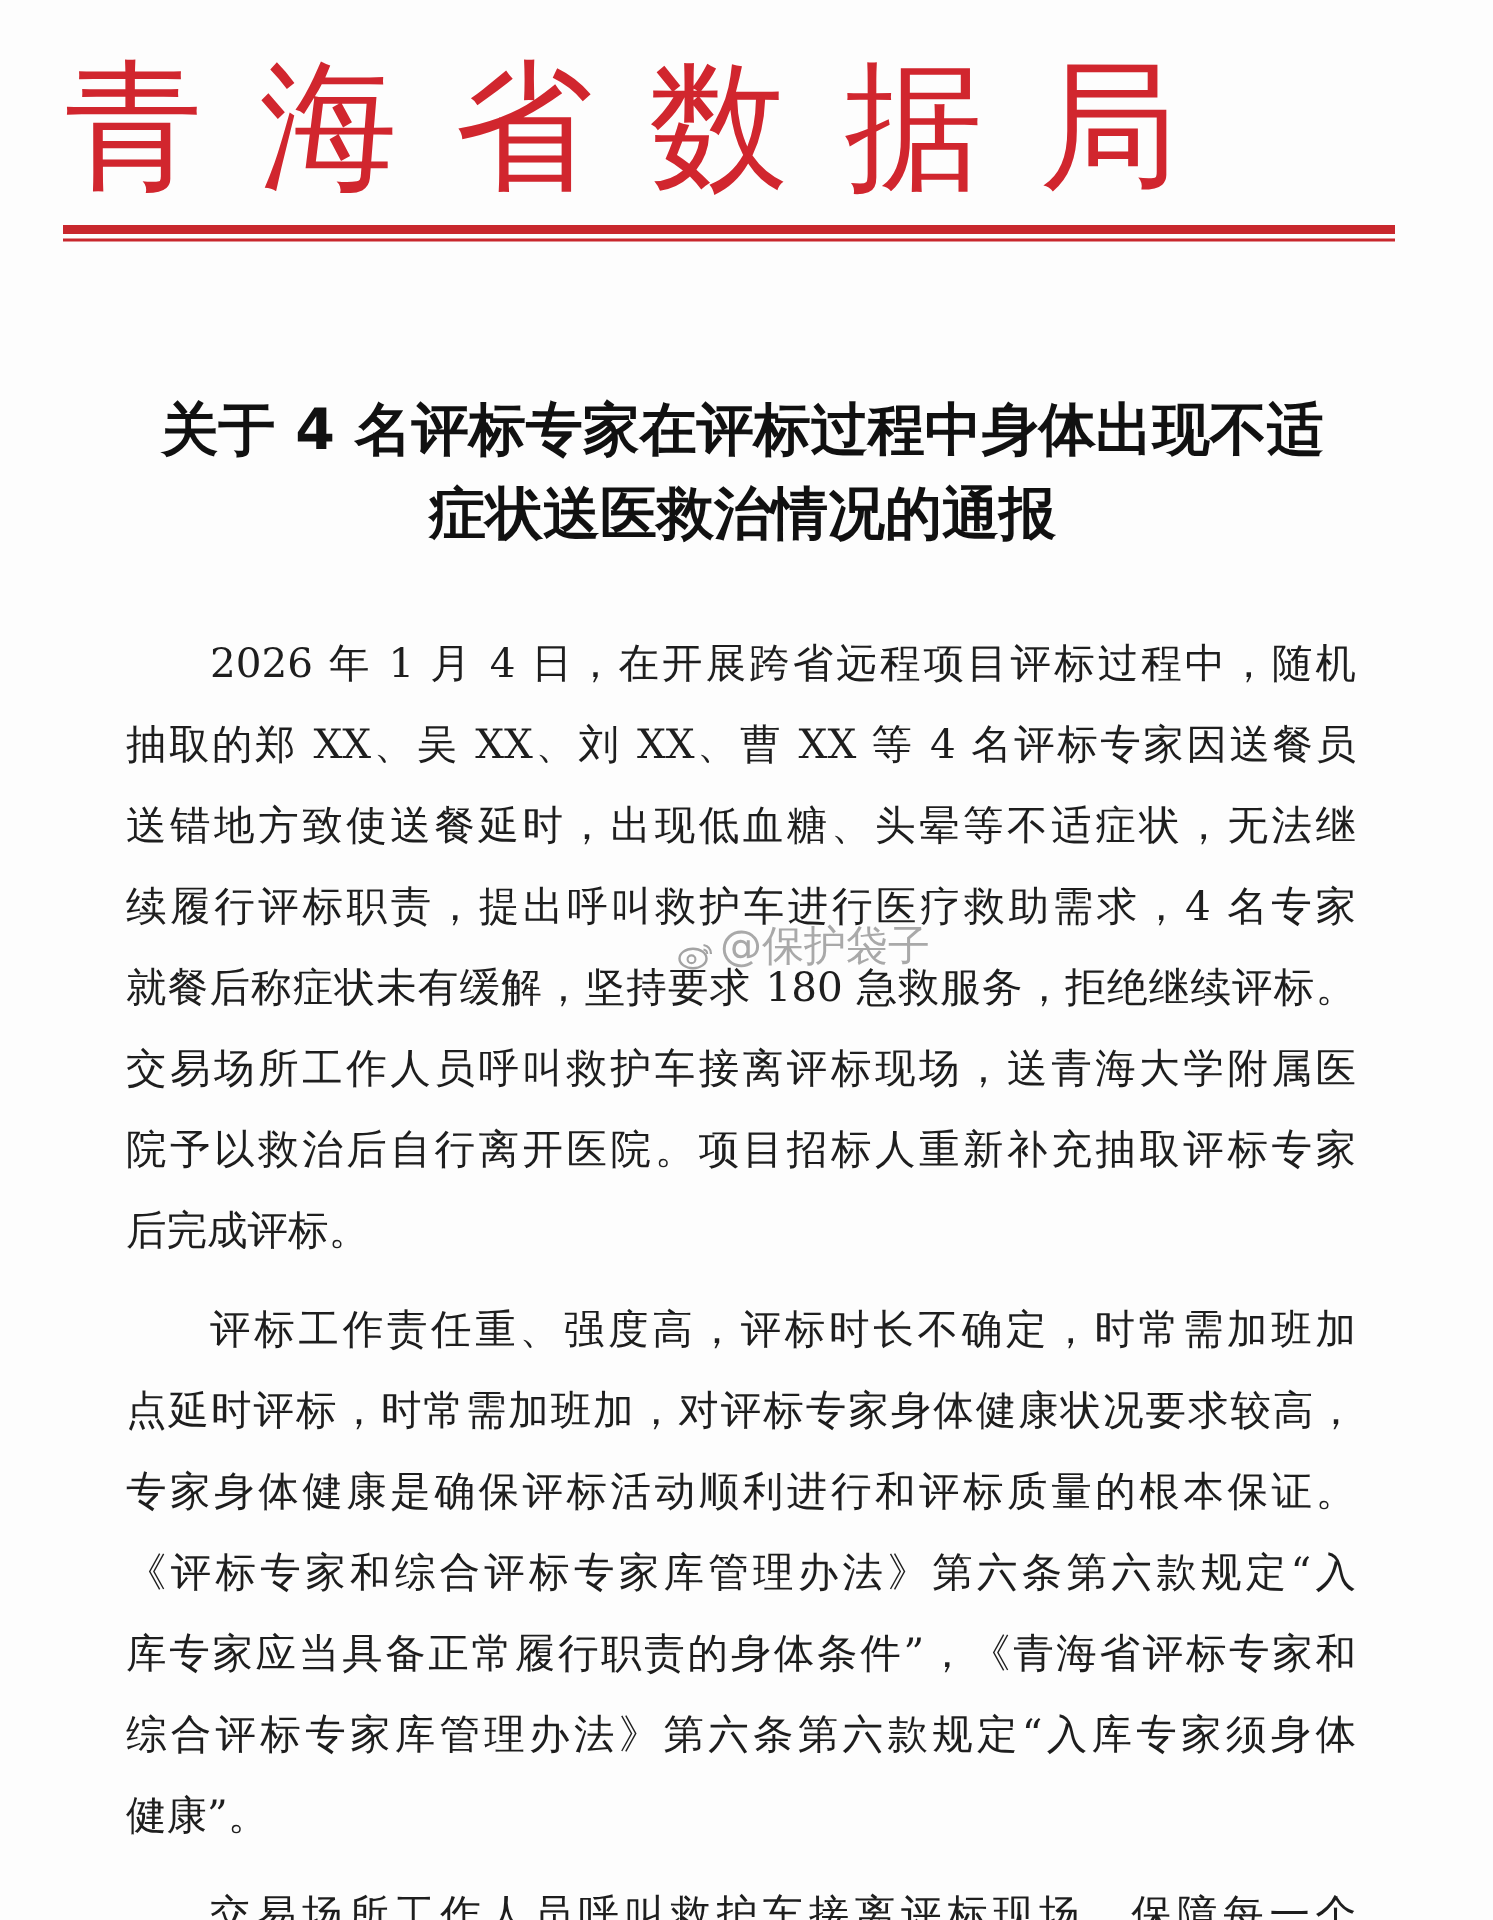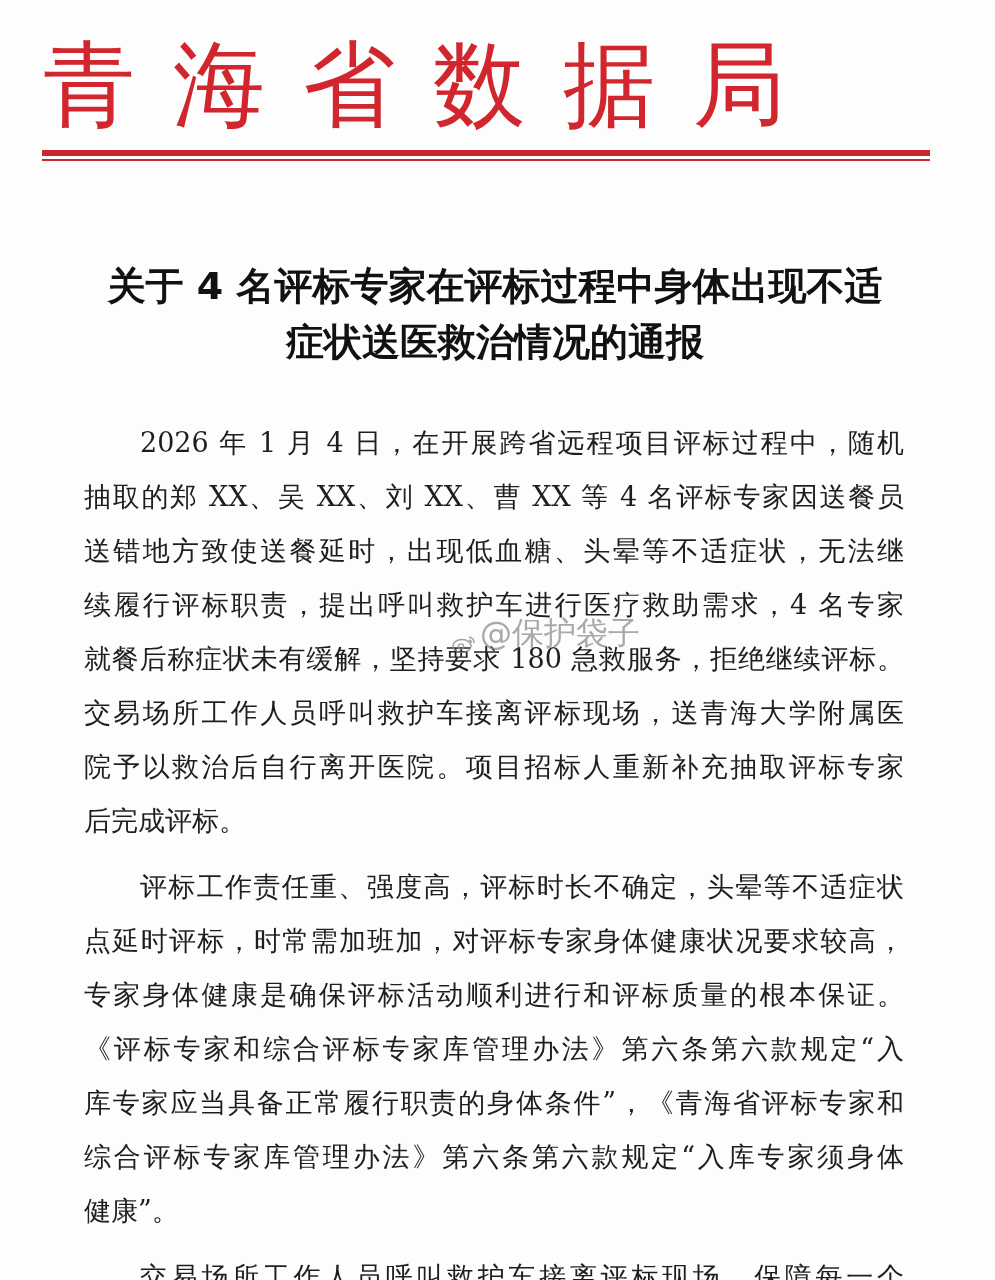--- a/index.html
+++ b/index.html
@@ -53,21 +53,21 @@
     height: 54px; line-height: 54px;
     text-align: justify;
     text-align-last: justify;
   }
   .line.last { text-align-last: left; }
   .line.indent { padding-left: 56px; }
   .gap { height: 12px; }
   .watermark {
     position: absolute; left: 452px; top: 612px;
     font-family: "DejaVu Sans", "Liberation Sans", sans-serif;
-    font-size: 32px; color: rgba(140,140,140,0.75);
+    font-size: 28px; color: rgba(140,140,140,0.75);
     display: flex; align-items: center; gap: 4px;
   }
   .wm-logo {
     width: 24px; height: 20px; display: inline-block;
   }
 </style>
 </head>
 <body>
 
 <div class="masthead">
@@ -89,21 +89,21 @@
     <div class="line">送错地方致使送餐延时，出现低血糖、头晕等不适症状，无法继</div>
     <div class="line">续履行评标职责，提出呼叫救护车进行医疗救助需求，4 名专家</div>
     <div class="line">就餐后称症状未有缓解，坚持要求 180 急救服务，拒绝继续评标。</div>
     <div class="line">交易场所工作人员呼叫救护车接离评标现场，送青海大学附属医</div>
     <div class="line">院予以救治后自行离开医院。项目招标人重新补充抽取评标专家</div>
     <div class="line last">后完成评标。</div>
   </div>
   <div class="gap"></div>
 
   <div>
-    <div class="line indent">评标工作责任重、强度高，评标时长不确定，头晕等不适症状</div>
+    <div class="line indent">评标工作责任重、强度高，评标时长不确定，时常需加班加</div>
     <div class="line">点延时评标，时常需加班加，对评标专家身体健康状况要求较高，</div>
     <div class="line">专家身体健康是确保评标活动顺利进行和评标质量的根本保证。</div>
     <div class="line">《评标专家和综合评标专家库管理办法》第六条第六款规定“入</div>
     <div class="line">库专家应当具备正常履行职责的身体条件”，《青海省评标专家和</div>
     <div class="line">综合评标专家库管理办法》第六条第六款规定“入库专家须身体</div>
     <div class="line last">健康”。</div>
   </div>
   <div class="gap"></div>
 
   <div>

